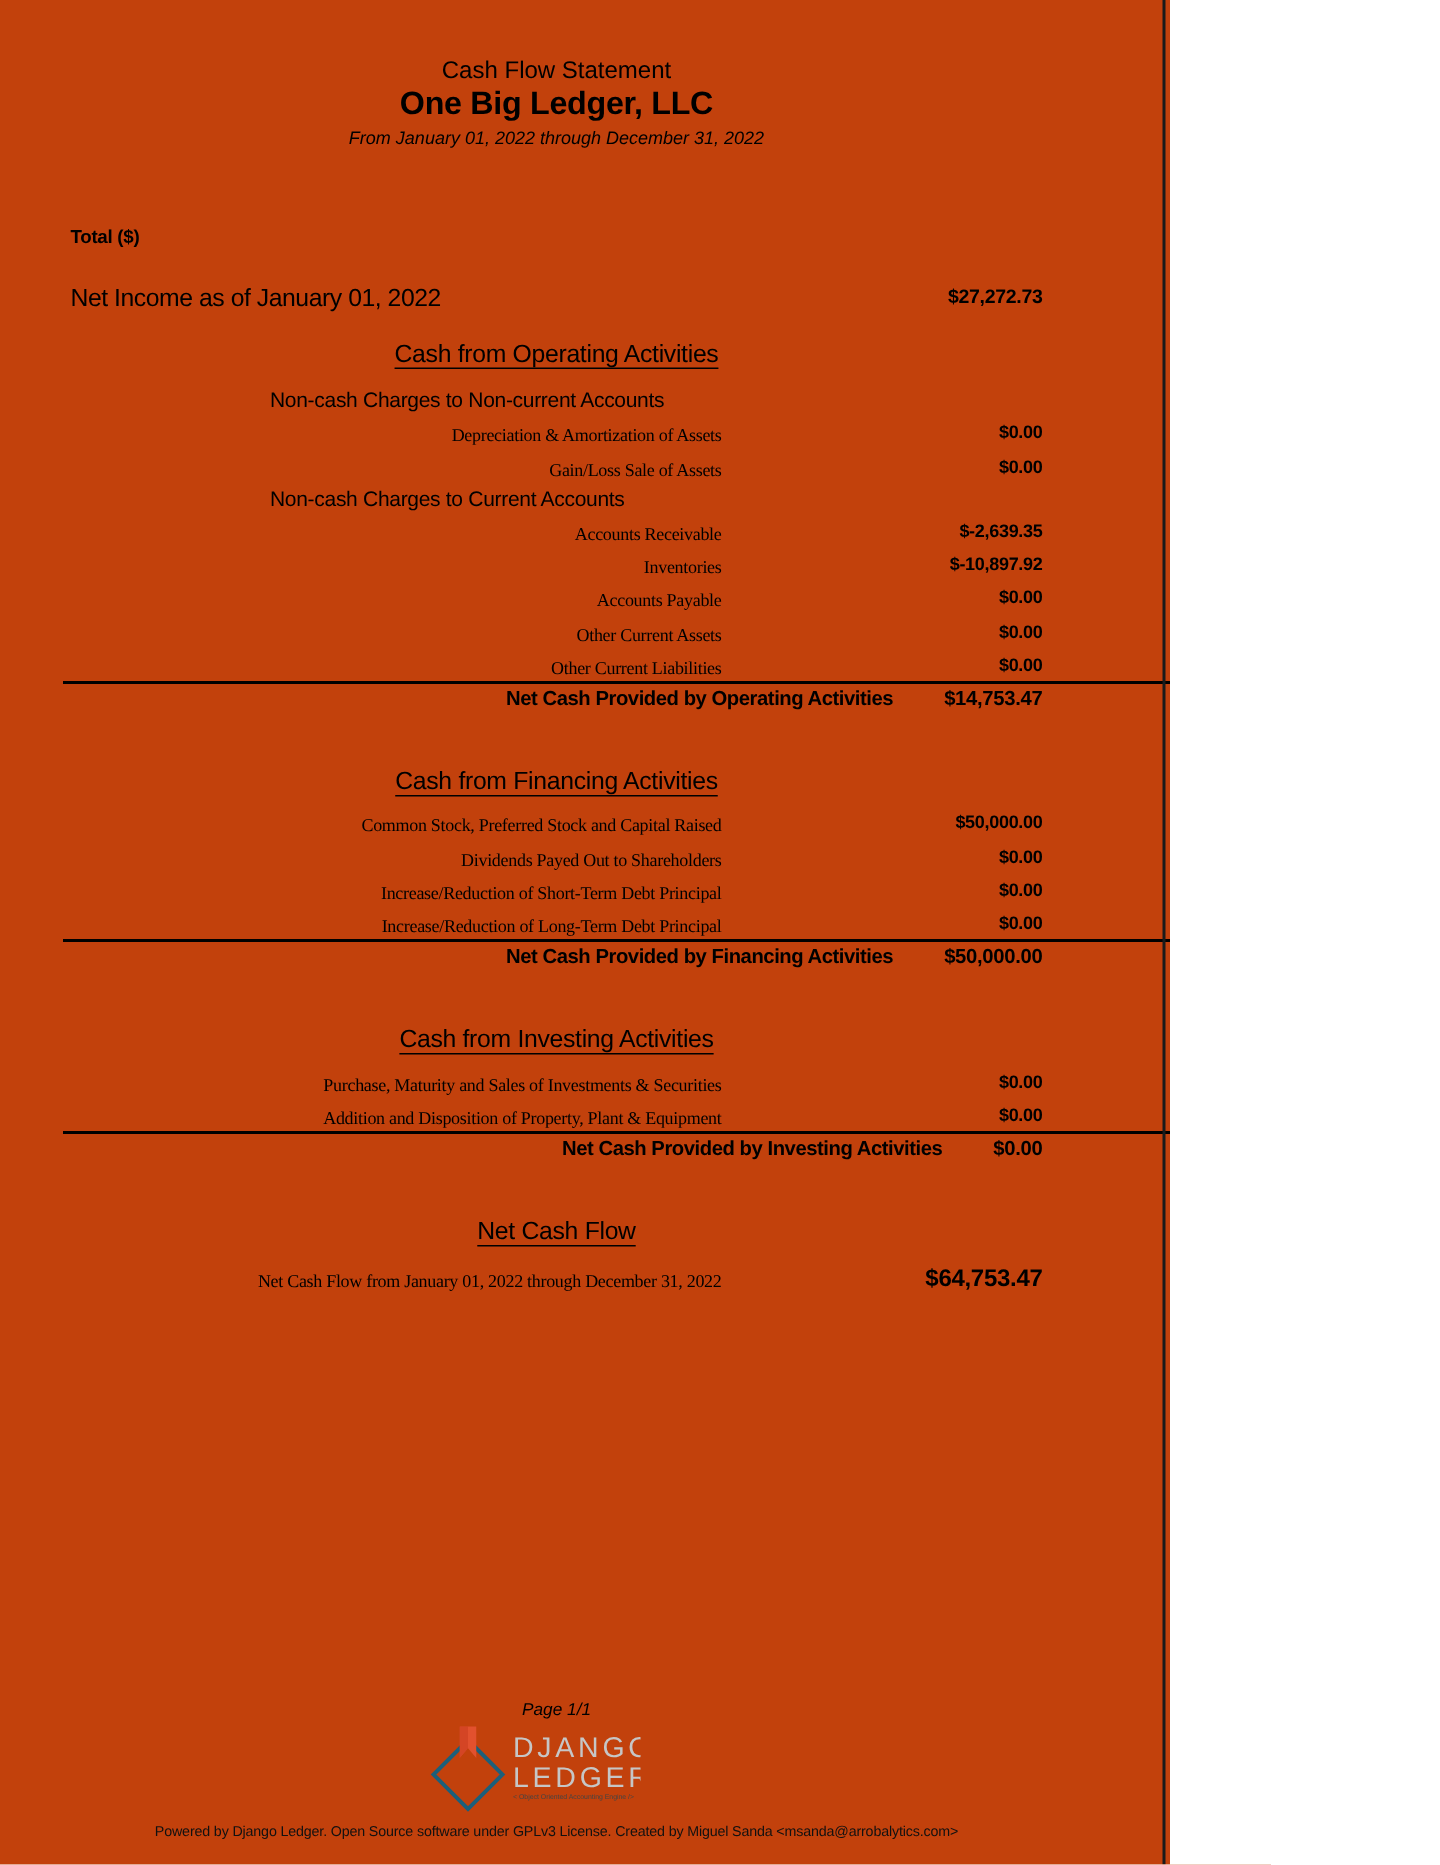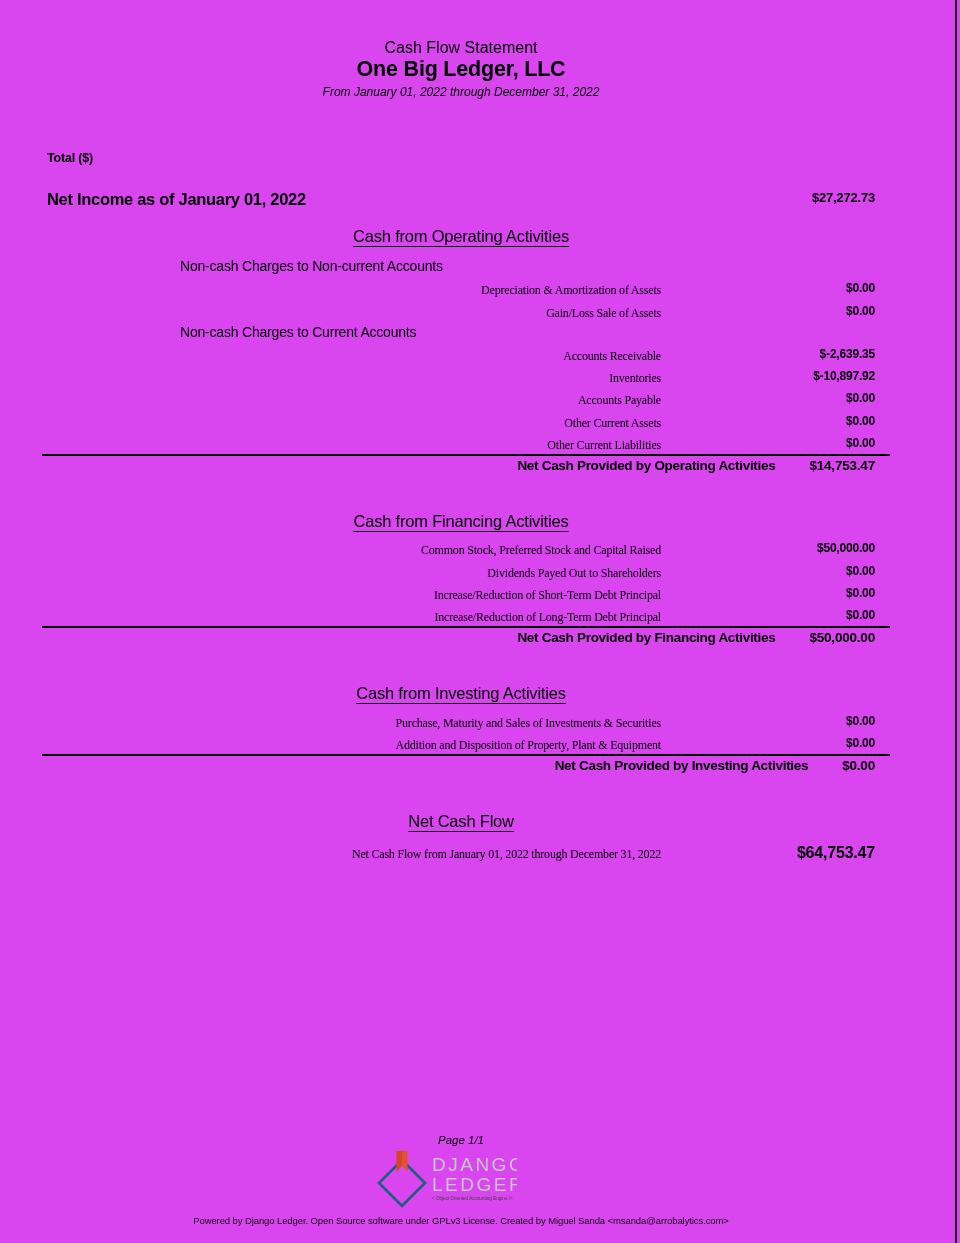--- a/index.html
+++ b/index.html
@@ -1,31 +1,31 @@
 <!DOCTYPE html>
 <html><head>
 <meta charset="utf-8">
 <style>
   html,body{margin:0;padding:0;background:#fff;}
   .page{
-    position:relative;width:960px;height:1243px;background:#d946ef;
+    position:relative;width:780px;height:1243px;background:#c2410c;
     font-family:"Liberation Sans", sans-serif;color:#000;overflow:hidden;
   }
   .edge-line{position:absolute;top:0;right:3px;width:2px;height:1243px;background:#1a1a1a;}
   .content{padding:0 85px 0 47px;}
   
   .doc-header{text-align:center;padding-top:38px;}
   .report-type{font-size:16px;line-height:19px;}
   .company{font-size:21.5px;font-weight:bold;line-height:25px;letter-spacing:-0.2px;}
   .period{font-size:12px;font-style:italic;line-height:14px;margin-top:3px;}
   
   .col-header{font-weight:bold;font-size:12.5px;line-height:15px;margin-top:52px;letter-spacing:-0.2px;}
   
   .ni-row{display:flex;justify-content:space-between;align-items:flex-start;margin-top:23px;}
-  .ni-label{font-size:16.5px;font-weight:bold;line-height:20px;letter-spacing:-0.3px;}
+  .ni-label{font-size:16.5px;font-weight:normal;line-height:20px;letter-spacing:-0.3px;}
   .ni-value{font-size:13px;font-weight:bold;line-height:16px;margin-top:1px;letter-spacing:-0.2px;}
   
   .section-heading{font-size:16.5px;font-weight:normal;margin:0;line-height:20px;
     text-decoration:underline;text-underline-offset:4px;text-decoration-thickness:1px;letter-spacing:-0.2px;text-align:center;}
   .subheading{font-size:14px;line-height:17px;margin-left:133px;letter-spacing:-0.2px;}
   .item-row{display:grid;grid-template-columns:1fr 214px;height:22.3px;align-items:end;}
   .item-label{text-align:right;font-size:12px;letter-spacing:-0.2px;line-height:13px;font-family:Liberation Serif, serif;}
   .item-value{text-align:right;font-size:12px;font-weight:bold;letter-spacing:-0.2px;line-height:13px;margin-bottom:2px;}
   .final-row{height:26px;}
   .final-row .item-value{font-size:16px;line-height:17px;margin-bottom:0;}

